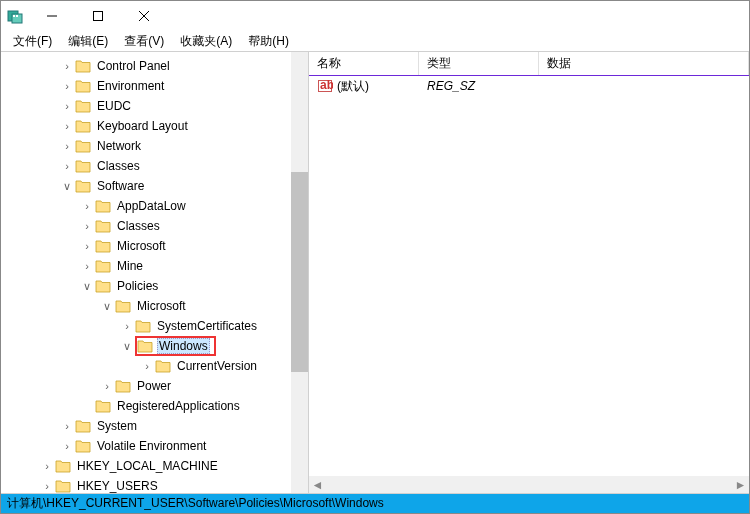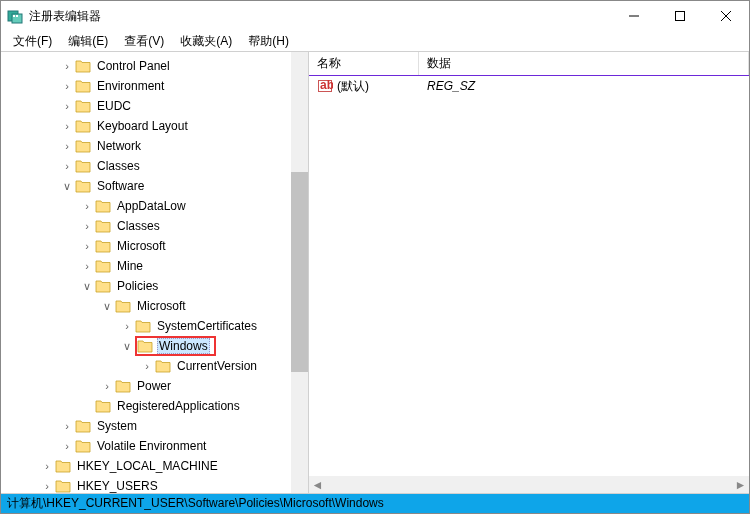--- a/index.html
+++ b/index.html
@@ -60,21 +60,20 @@
 
 <div class="titlebar">
   <span class="app-icon">
     <svg viewBox="0 0 16 16" width="16" height="16">
       <rect x="1" y="3" width="10" height="10" fill="#3a9" stroke="#277" stroke-width="1"></rect>
       <rect x="5" y="6" width="10" height="9" fill="#6cb" stroke="#277" stroke-width="1"></rect>
       <rect x="6" y="7" width="2" height="2" fill="#fff"></rect>
       <rect x="9" y="7" width="2" height="2" fill="#fff"></rect>
     </svg>
   </span>
-  <span class="title">注册表编辑器</span>
   <div class="win-controls">
     <div class="win-btn">
       <svg width="10" height="10" viewBox="0 0 10 10">
           <path d="M0 5 H10" stroke="#000" stroke-width="1"></path>
         </svg>
     </div>
     <div class="win-btn">
       <svg width="10" height="10" viewBox="0 0 10 10">
           <rect x="0.5" y="0.5" width="9" height="9" fill="none" stroke="#000" stroke-width="1"></rect>
         </svg>
@@ -301,20 +300,21 @@
           <span class="node-label">HKEY_USERS</span>
         </div>
       </div>
     <div class="tree-scroll-track"></div>
     <div class="tree-scroll-thumb"></div>
   </div>
 
   <div class="list-pane">
     <div class="list-header">
       <div class="col col-name">名称</div>
+      <div class="col col-type">类型</div>
       <div class="col col-data">数据</div>
     </div>
     <div class="list-body">
       <div class="list-row">
         <div class="cell cell-name">
           <span>
             <svg width="16" height="16" viewBox="0 0 16 16">
               <rect x="1.5" y="2.5" width="13" height="11" fill="#fff" stroke="#c55" stroke-width="1"></rect>
               <text x="3" y="11" font-size="8" fill="#c33" font-weight="bold">ab</text>
             </svg>

